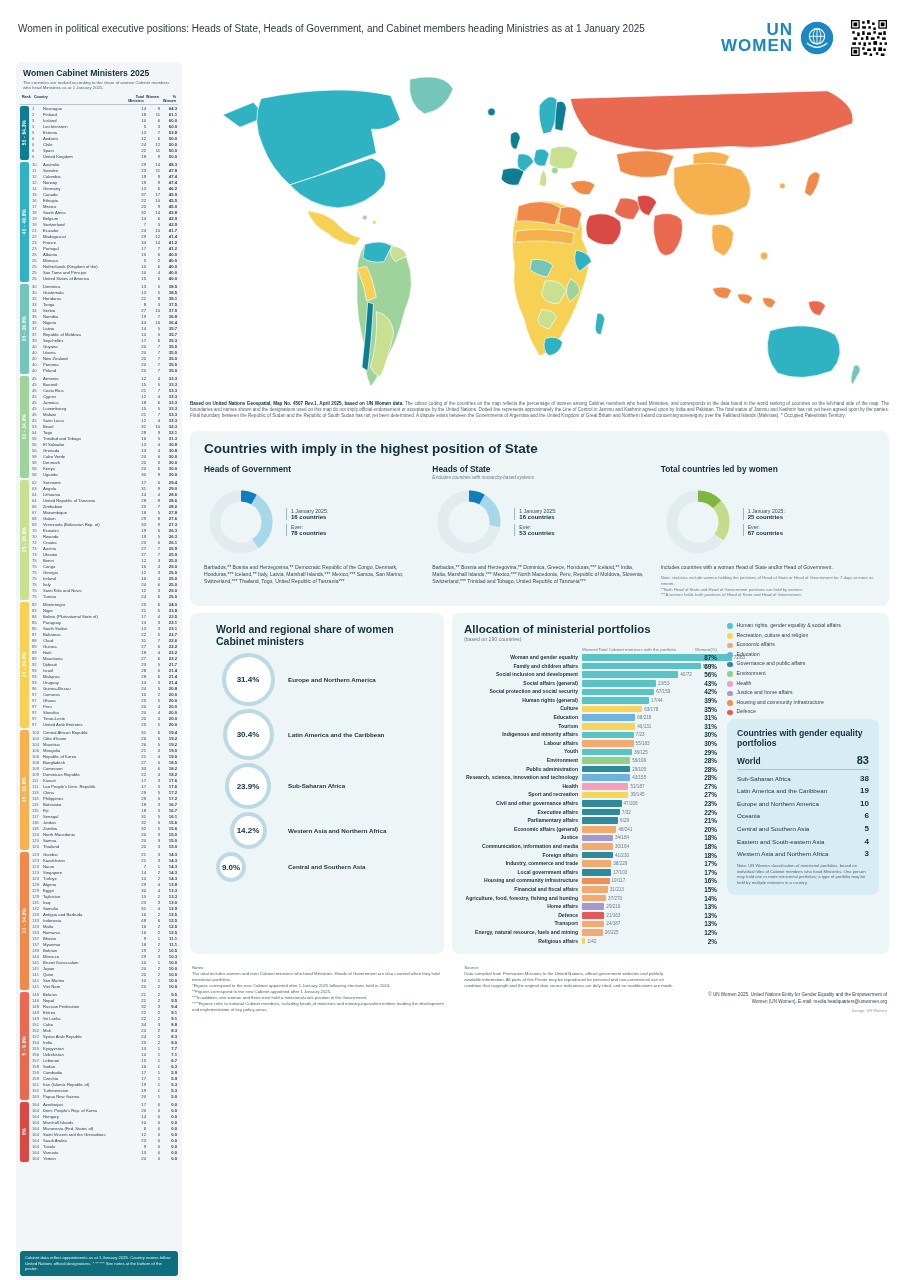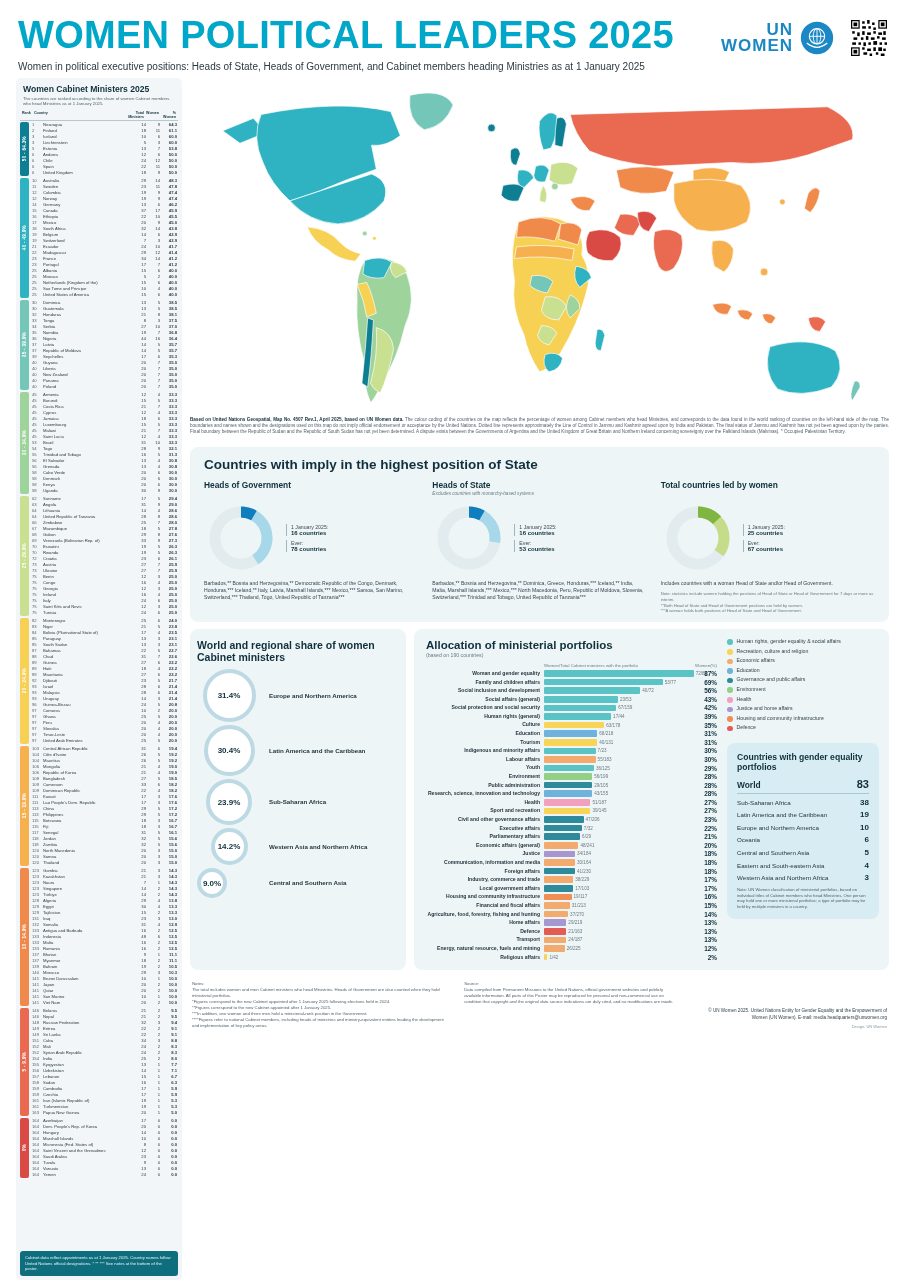--- a/index.html
+++ b/index.html
@@ -49,37 +49,37 @@
   .state-cols{display:grid;grid-template-columns:1fr 1fr 1fr;gap:14px;}
   .state-col h3{font-size:8.4px;font-weight:bold;color:#10303c;margin:0;}
   .state-sub{font-size:4.6px;font-style:italic;color:#6a7b84;margin:1px 0 2px 0;min-height:6px;}
   .donut-row{display:flex;align-items:center;gap:8px;margin:4px 0 5px 0;}
   .donut-ann div{font-size:5.2px;color:#3a4c55;margin:4px 0;border-left:1px solid #9db7c2;padding-left:4px;}
   .donut-ann b{font-size:6px;color:#10303c;display:block;}
   .state-countries{font-size:5.1px;line-height:1.4;color:#33454d;margin:0;}
   .state-note{font-size:4.2px;line-height:1.35;color:#6a7b84;margin-top:4px;}
   
   .bottom-row{display:flex;gap:8px;}
-  .regional-sec{width:202px;background:#eef5f7;border-radius:8px;padding:10px 7px;}
+  .regional-sec{width:202px;background:#eef5f7;border-radius:8px;padding:10px 26px;}
   .regional-sec h3{font-size:10.5px;font-weight:bold;color:#10303c;margin:0 0 6px 0;line-height:1.15;}
   .reg-item{display:flex;align-items:center;gap:8px;margin-bottom:3px;}
   .reg-circle{border-radius:50%;background:#ffffff;border:4px solid #bcd9e4;display:flex;align-items:center;justify-content:center;font-weight:bold;color:#10303c;flex:none;box-sizing:border-box;}
   .reg-label{font-size:6.2px;font-weight:bold;color:#24363f;line-height:1.2;}
   .portfolio-sec{flex:1;background:#eef5f7;border-radius:8px;padding:10px 10px 8px 12px;display:flex;gap:10px;min-width:0;}
   .pf-left{flex:1;min-width:0;}
   .pf-left h3{font-size:11.5px;font-weight:bold;color:#10303c;margin:0;}
   .pf-sub{font-size:5.2px;color:#6a7b84;margin:1px 0 5px 0;}
   .axis-row{display:flex;justify-content:space-between;font-size:4.4px;color:#6a7b84;margin:0 0 2px 118px;}
   .bar-row{display:flex;align-items:center;margin-bottom:1.6px;}
   .bar-label{width:114px;text-align:right;font-size:5.1px;font-weight:bold;color:#24363f;padding-right:4px;line-height:1;flex:none;}
   .bar-zone{flex:1;display:flex;align-items:center;gap:2px;min-width:0;}
   .bar{height:6.6px;border-radius:1px;flex:none;}
   .bar-ratio{font-size:4.6px;color:#6a7b84;white-space:nowrap;}
   .bar-pct{width:22px;text-align:right;font-size:6.4px;font-weight:bold;color:#10303c;flex:none;}
-  .pf-right{width:152px;flex:none;display:flex;flex-direction:column;gap:8px;}
+  .pf-right{width:152px;flex:none;display:flex;flex-direction:column;gap:0;}
   .legend-item{display:flex;align-items:flex-start;gap:4px;margin-bottom:3.6px;}
   .legend-dot{width:5.5px;height:5.5px;border-radius:50%;flex:none;margin-top:.5px;}
   .legend-label{font-size:5.2px;color:#33454d;line-height:1.15;}
   .eq-box{background:#d8ecf3;border-radius:8px;padding:9px 10px;}
   .eq-box h4{font-size:8.6px;font-weight:bold;color:#10303c;margin:0 0 5px 0;line-height:1.2;}
   .eq-world{display:flex;justify-content:space-between;align-items:baseline;border-bottom:.5px solid #a7c8d4;padding-bottom:3px;margin-bottom:4px;}
   .eq-world .wl{font-size:8.4px;font-weight:bold;color:#10303c;}
   .eq-world .wv{font-size:11px;font-weight:bold;color:#10303c;}
   .eq-item{display:flex;justify-content:space-between;align-items:baseline;margin-bottom:3.6px;}
   .eq-item .el{font-size:6.2px;color:#24363f;line-height:1.2;width:100px;}
@@ -93,21 +93,20 @@
   .copyright{font-size:4.6px;color:#33454d;text-align:right;line-height:1.4;}
   .credit{font-size:4px;color:#8b9aa1;}
 </style>
 </head>
 <body>
 
 <div class="page">
 
   <div class="header">
     <div class="title-wrap">
-      <div class="main-title">WOMEN POLITICAL LEADERS 2025</div>
       <div class="subtitle">Women in political executive positions: Heads of State, Heads of Government, and Cabinet members heading Ministries as at 1 January 2025</div>
     </div>
     <div class="brand">
       <div class="brand-lines">
         <span>UN</span>
         <span>WOMEN</span>
       </div>
       <svg width="34" height="34" viewBox="0 0 40 40">
         <circle cx="20" cy="20" r="19" fill="#1b87c4"></circle>
         <circle cx="20" cy="18" r="9" fill="none" stroke="#fff" stroke-width="1.4"></circle>

